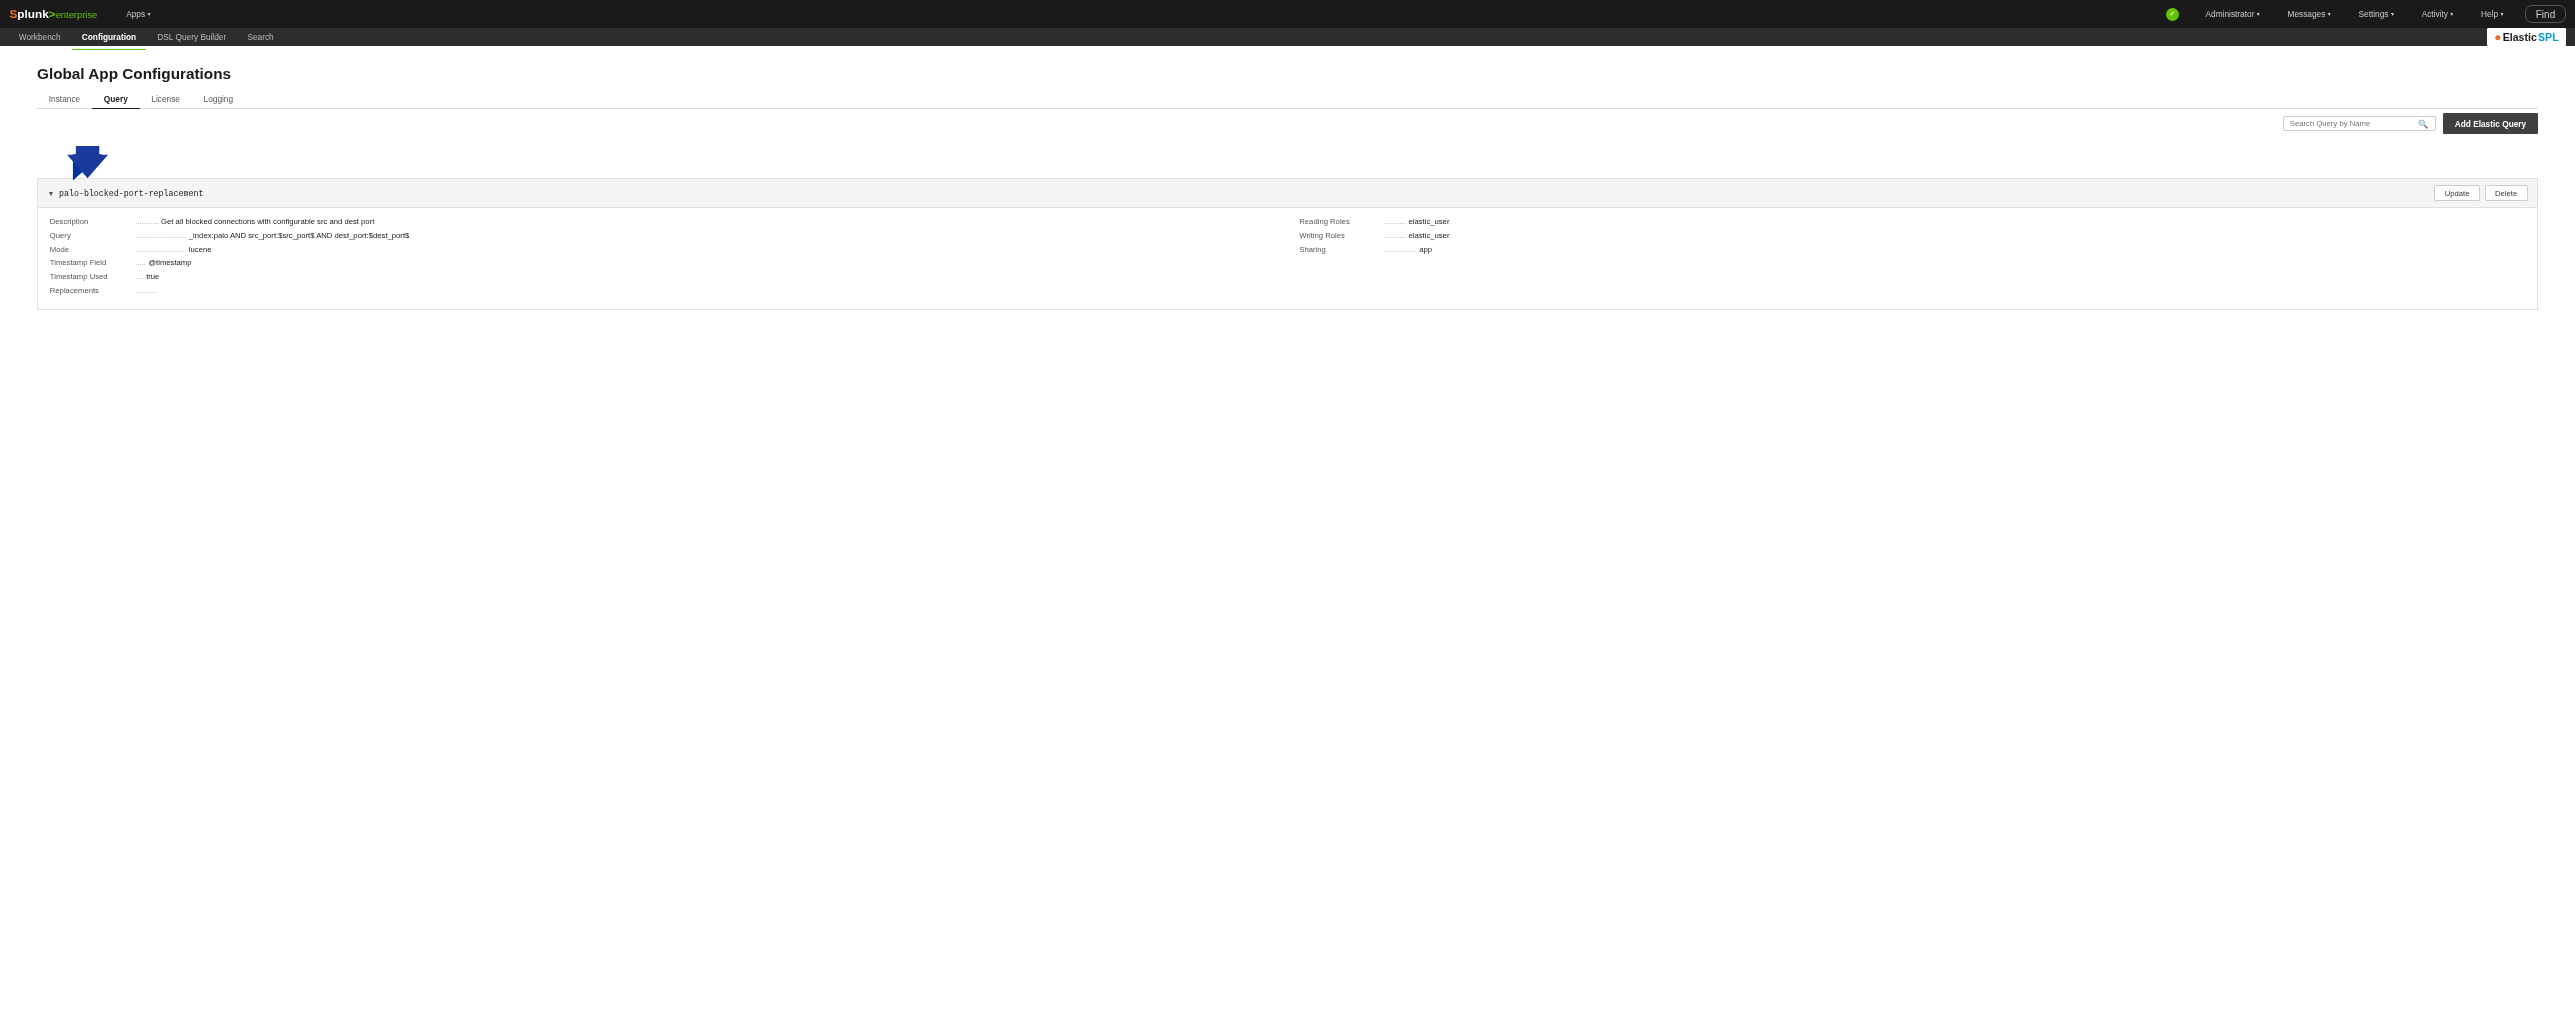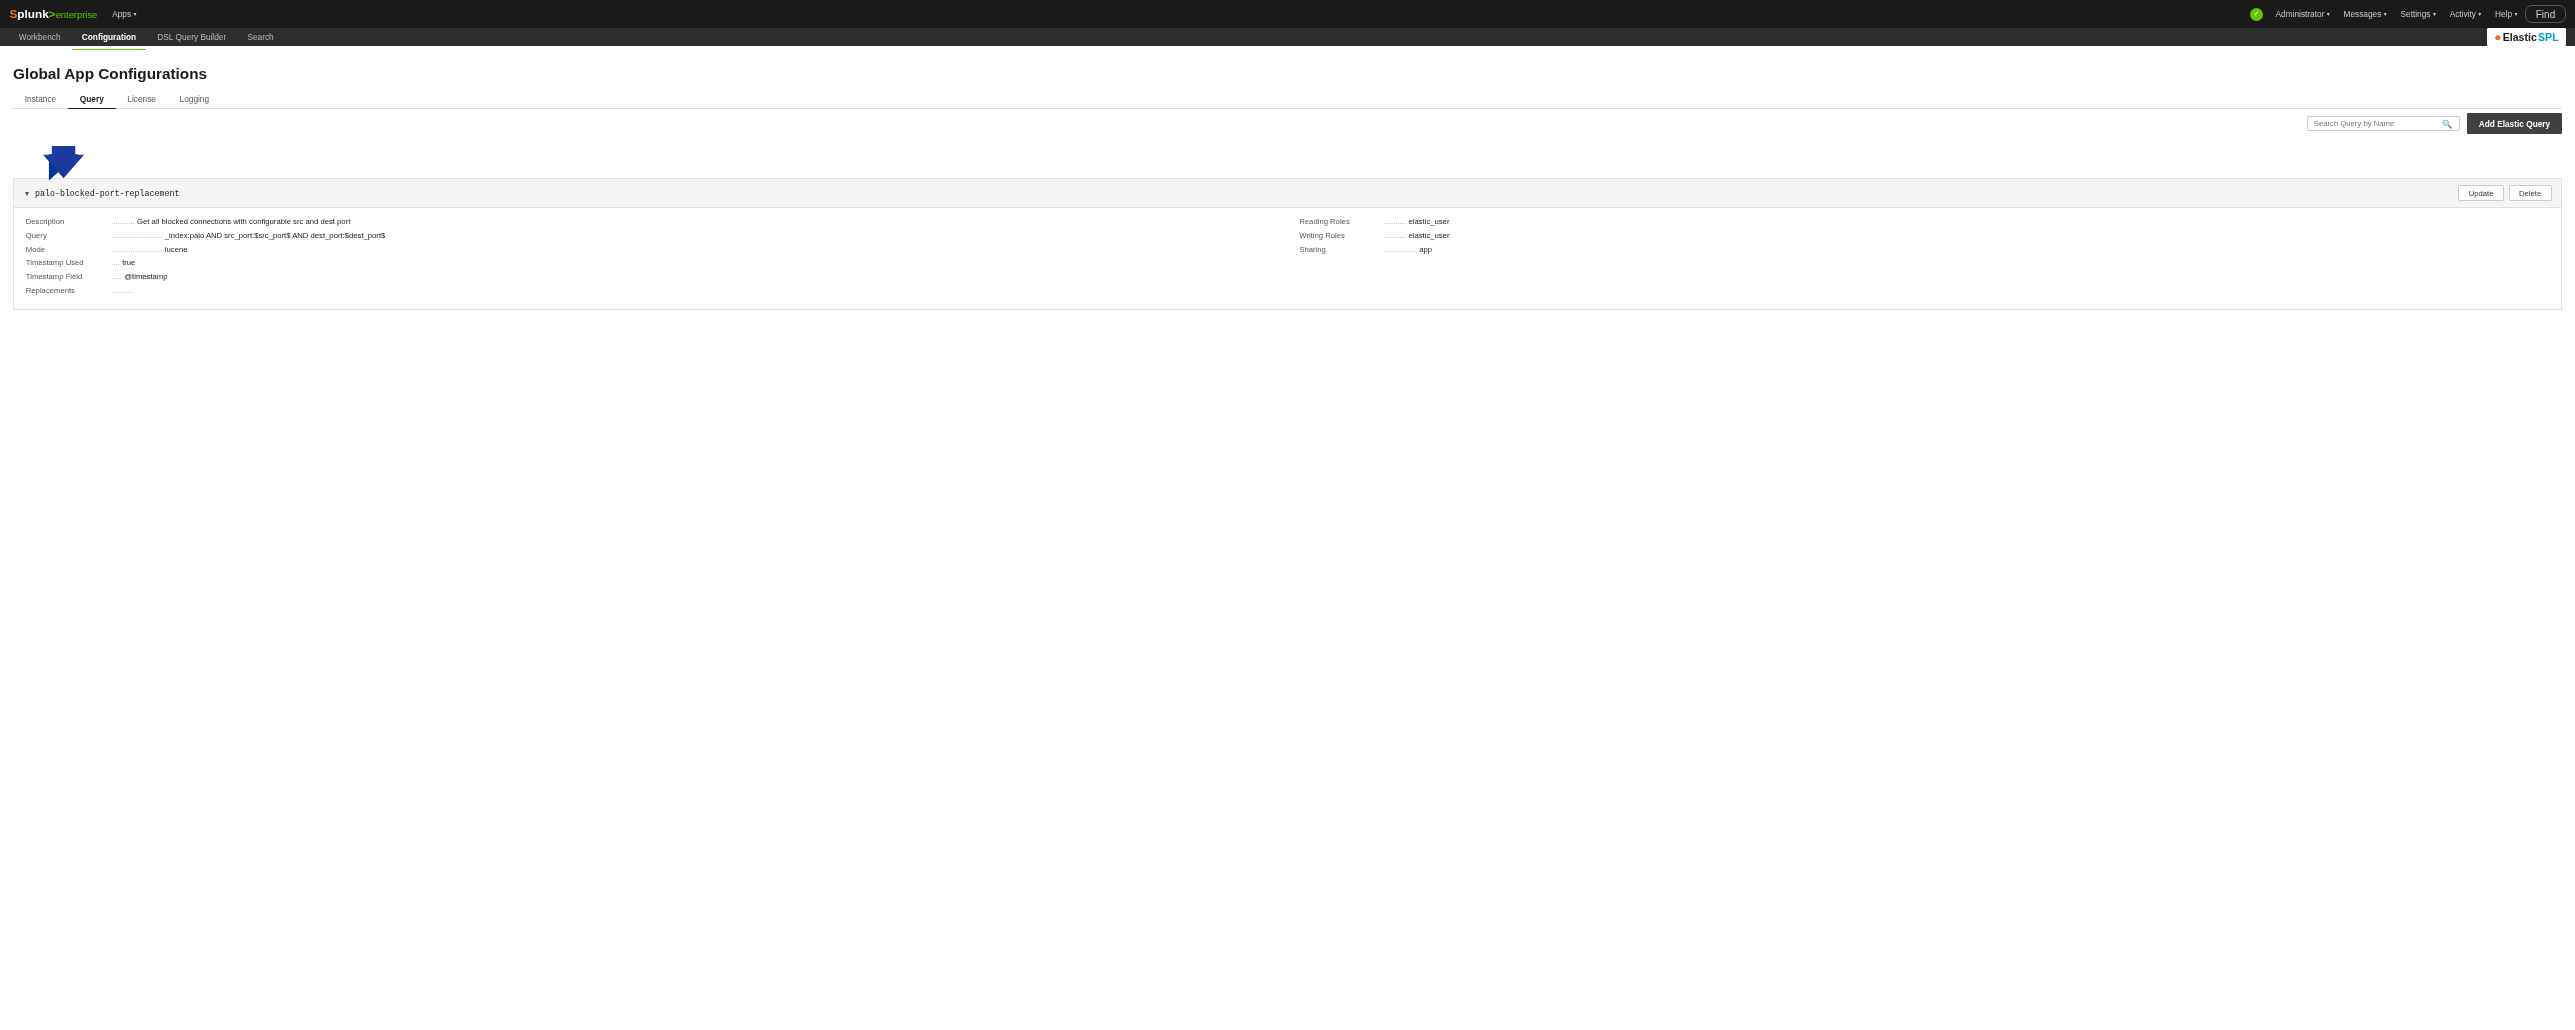--- a/index.html
+++ b/index.html
@@ -5,21 +5,21 @@
     * { box-sizing: border-box; margin: 0; padding: 0; }
     body { font-family: Arial, sans-serif; font-size: 8.3px; background: #fff; }
 
     
     .top-nav {
       background: #1a1a1a;
       display: flex;
       align-items: center;
       padding: 0 9.4px;
       height: 28px;
-      gap: 2px;
+      gap: 16px;
     }
     .logo-area {
       display: flex;
       align-items: center;
       margin-right: 7px;
     }
     .logo-splunk {
       font-size: 11.8px;
       font-weight: bold;
     }
@@ -109,21 +109,21 @@
     .elastic-logo-wrapper {
       background: #fff;
       padding: 2.4px 7px;
       border-radius: 1.2px;
       display: flex;
       align-items: center;
     }
 
     
     .main-content {
-      padding: 19px 13px;
+      padding: 19px 37px;
     }
 
     .page-title {
       font-size: 15.3px;
       font-weight: bold;
       color: #1a1a1a;
       margin-bottom: 5.9px;
     }
 
     .page-desc {
@@ -395,30 +395,30 @@
         <span class="detail-label">Query</span>
         <span class="detail-dots">........................</span>
         <span class="detail-value">_index:palo AND src_port:$src_port$ AND dest_port:$dest_port$</span>
       </div>
       <div class="detail-row">
         <span class="detail-label">Mode</span>
         <span class="detail-dots">........................</span>
         <span class="detail-value">lucene</span>
       </div>
       <div class="detail-row">
+        <span class="detail-label">Timestamp Field</span>
+        <span class="detail-dots">.....</span>
+        <span class="detail-value">@timestamp</span>
+      </div>
+      <div class="detail-row">
         <span class="detail-label">Timestamp Used</span>
         <span class="detail-dots">....</span>
         <span class="detail-value">true</span>
       </div>
       <div class="detail-row">
-        <span class="detail-label">Timestamp Field</span>
-        <span class="detail-dots">.....</span>
-        <span class="detail-value">@timestamp</span>
-      </div>
-      <div class="detail-row">
         <span class="detail-label">Replacements</span>
         <span class="detail-dots">..........</span>
         <span class="detail-value"></span>
       </div>
     </div>
 
     <div class="query-col">
       <div class="detail-row">
         <span class="detail-label">Reading Roles</span>
         <span class="detail-dots">..........</span>

